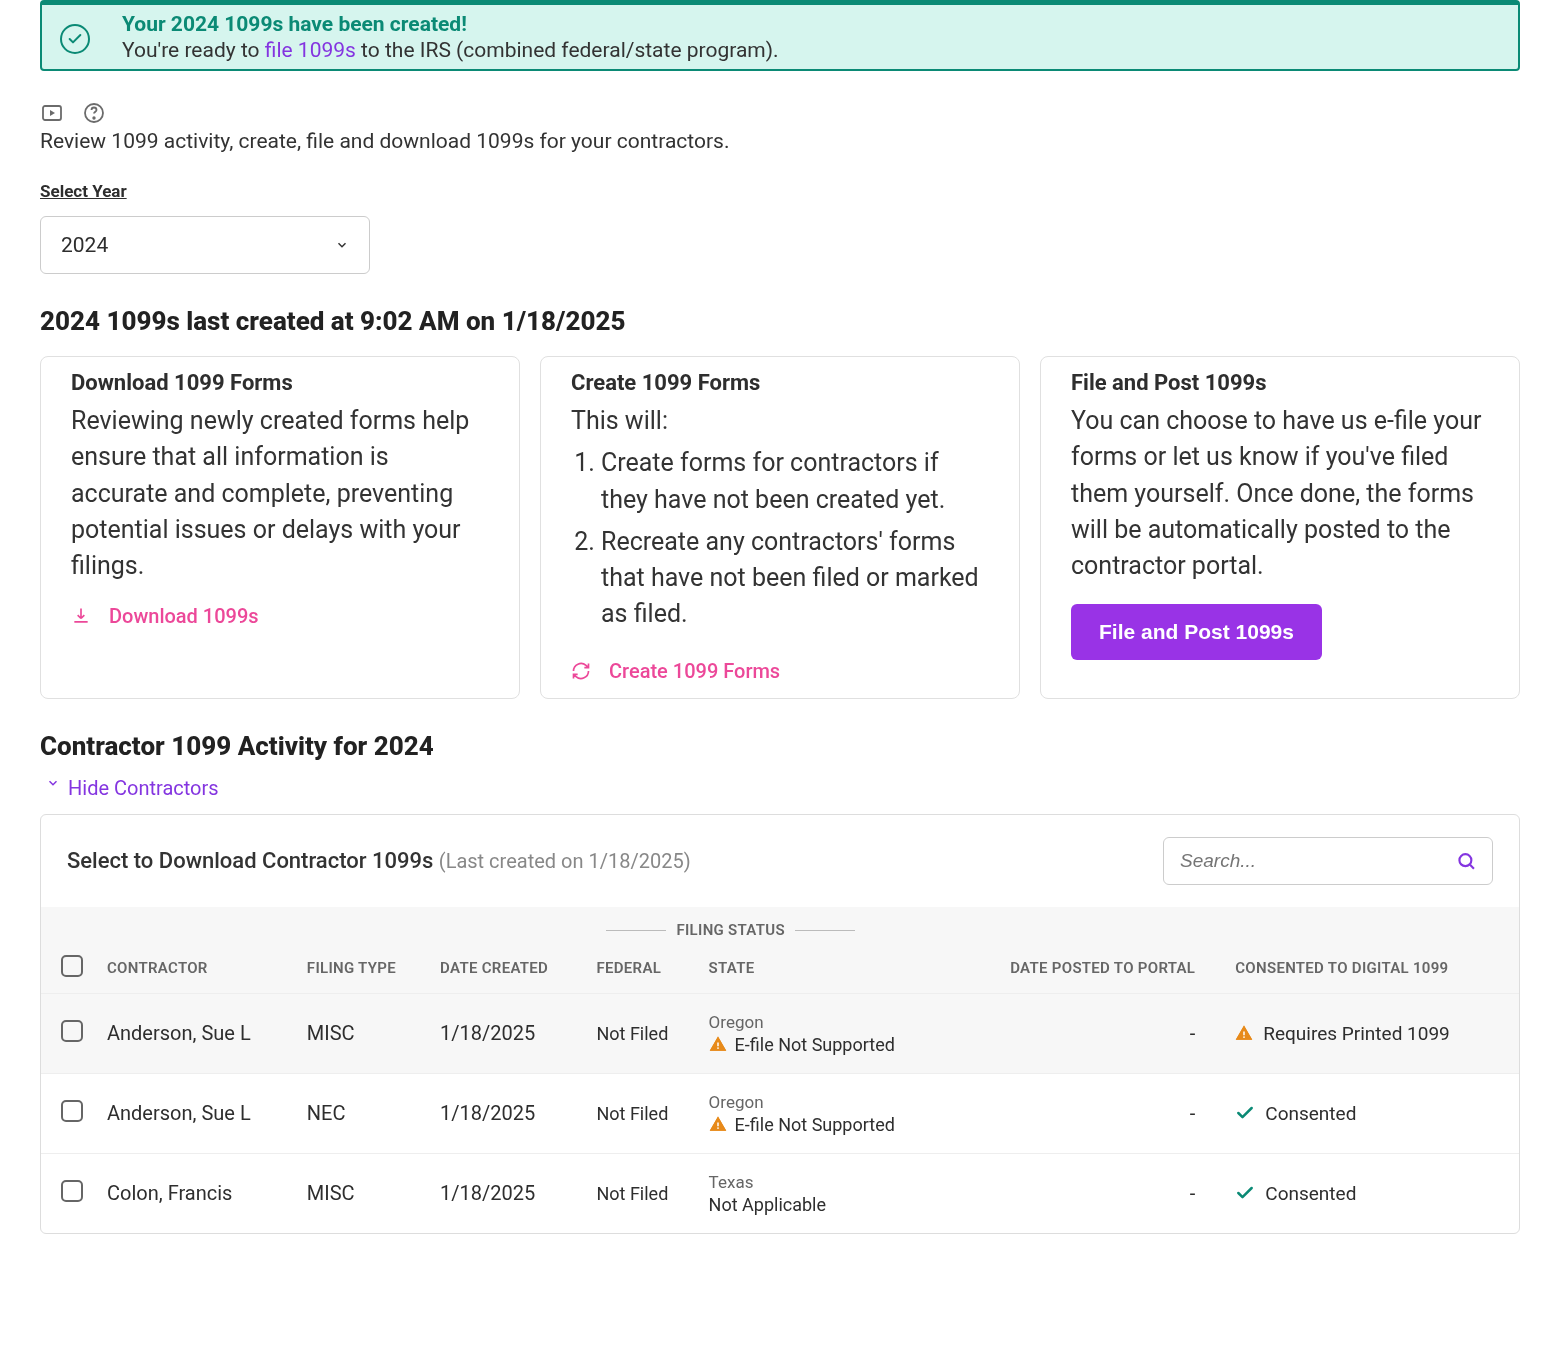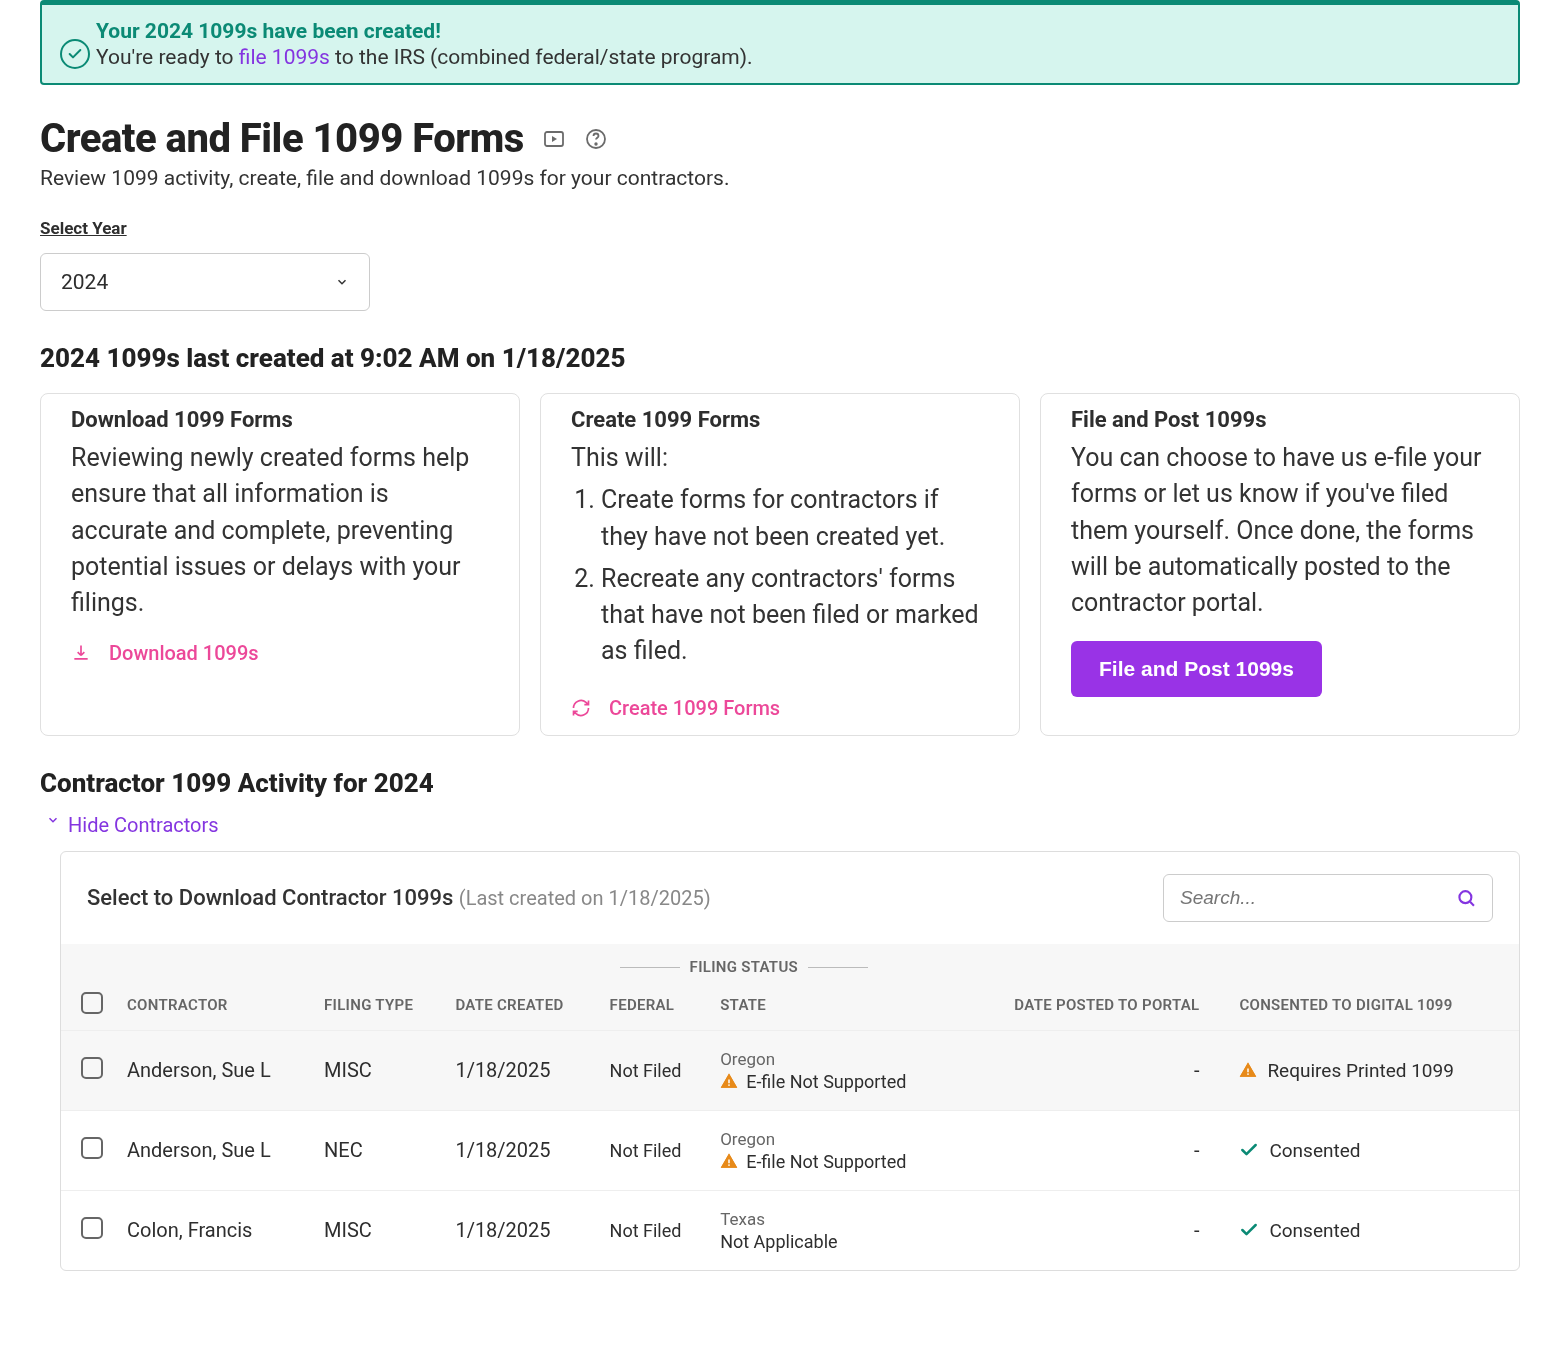--- a/index.html
+++ b/index.html
@@ -8,24 +8,24 @@
     color: #2e2e2e;
     background: #fff;
     width: 1560px;
     padding: 0 40px 40px 40px;
   }
   .banner {
     border: 2px solid #0b8a75;
     border-top-width: 5px;
     background: #d6f5ee;
     border-radius: 4px;
-    padding: 14px 18px;
-    display: flex;
-    align-items: flex-end;
-    gap: 6px;
+    padding: 7px 18px;
+    display: flex;
+    align-items: center;
+    gap: 32px;
     margin-bottom: 30px;
   }
   .banner-icon {
     width: 30px;
     height: 30px;
     border: 2.5px solid #0b8a75;
     border-radius: 50%;
     display: flex;
     align-items: center;
     justify-content: center;
@@ -158,21 +158,20 @@
     margin-bottom: 14px;
     cursor: pointer;
     margin-left: 6px;
   }
   .hide-link svg { width: 14px; height: 14px; }
 
   .table-wrapper {
     border: 1px solid #ddd;
     border-radius: 6px;
     overflow: hidden;
-    margin-left: 20px;
   }
   .table-header-bar {
     display: flex;
     justify-content: space-between;
     align-items: center;
     padding: 22px 26px;
   }
   .table-header-bar .title {
     font-size: 22px;
     font-weight: 500;
@@ -266,21 +265,20 @@
   <div>
     <div class="banner-title">Your 2024 1099s have been created!</div>
     <div class="banner-body">
       <span>You're ready to </span><a href="#">file 1099s</a><span> to the IRS (combined federal/state program).</span>
     </div>
   </div>
 </div>
 
 
 <div class="page-title-row">
-  <h1 class="page-title">Create and File 1099 Forms</h1>
   <span class="title-icon">
     <svg viewBox="0 0 24 24" fill="none" stroke="currentColor" stroke-width="1.8">
         <rect x="3" y="5" width="18" height="14" rx="2"></rect>
         <polygon points="10 9 15 12 10 15" fill="currentColor" stroke="none"></polygon>
       </svg>
   </span>
   <span class="title-icon">
     <svg viewBox="0 0 24 24" fill="none" stroke="currentColor" stroke-width="1.8">
         <circle cx="12" cy="12" r="9"></circle>
         <path d="M9.5 9a2.5 2.5 0 0 1 5 0c0 1.5-2.5 2-2.5 3.5"></path>

